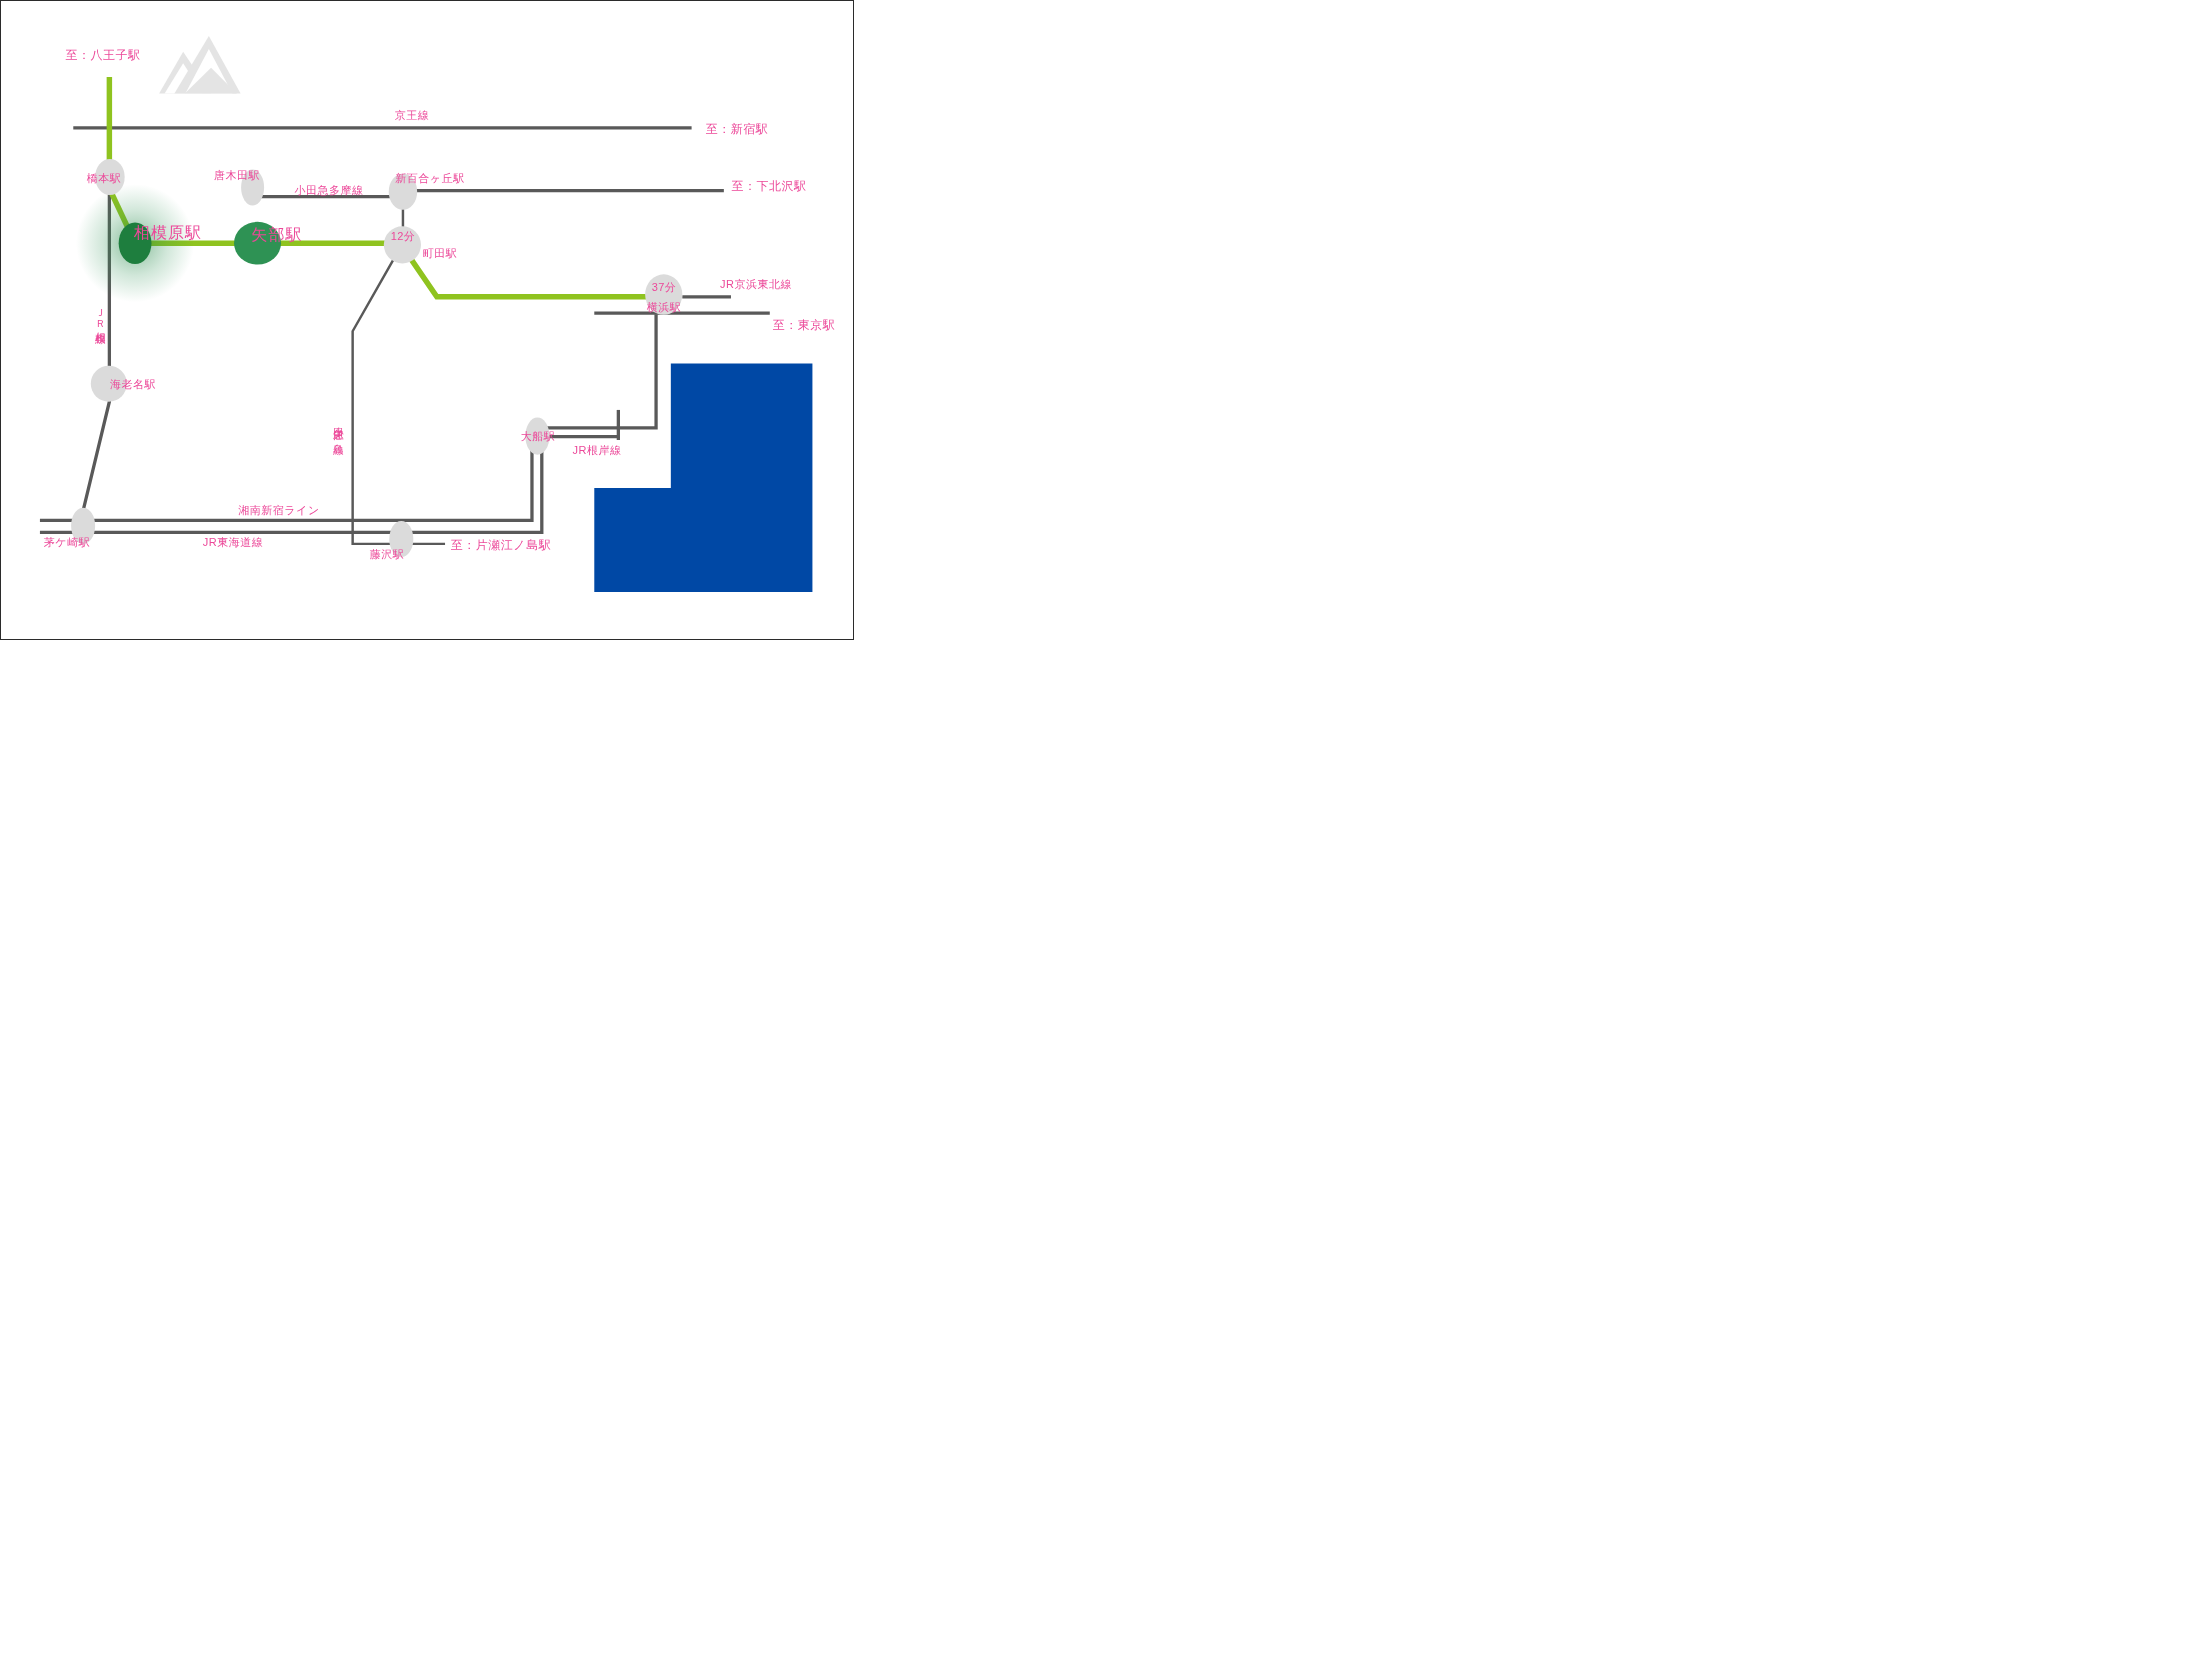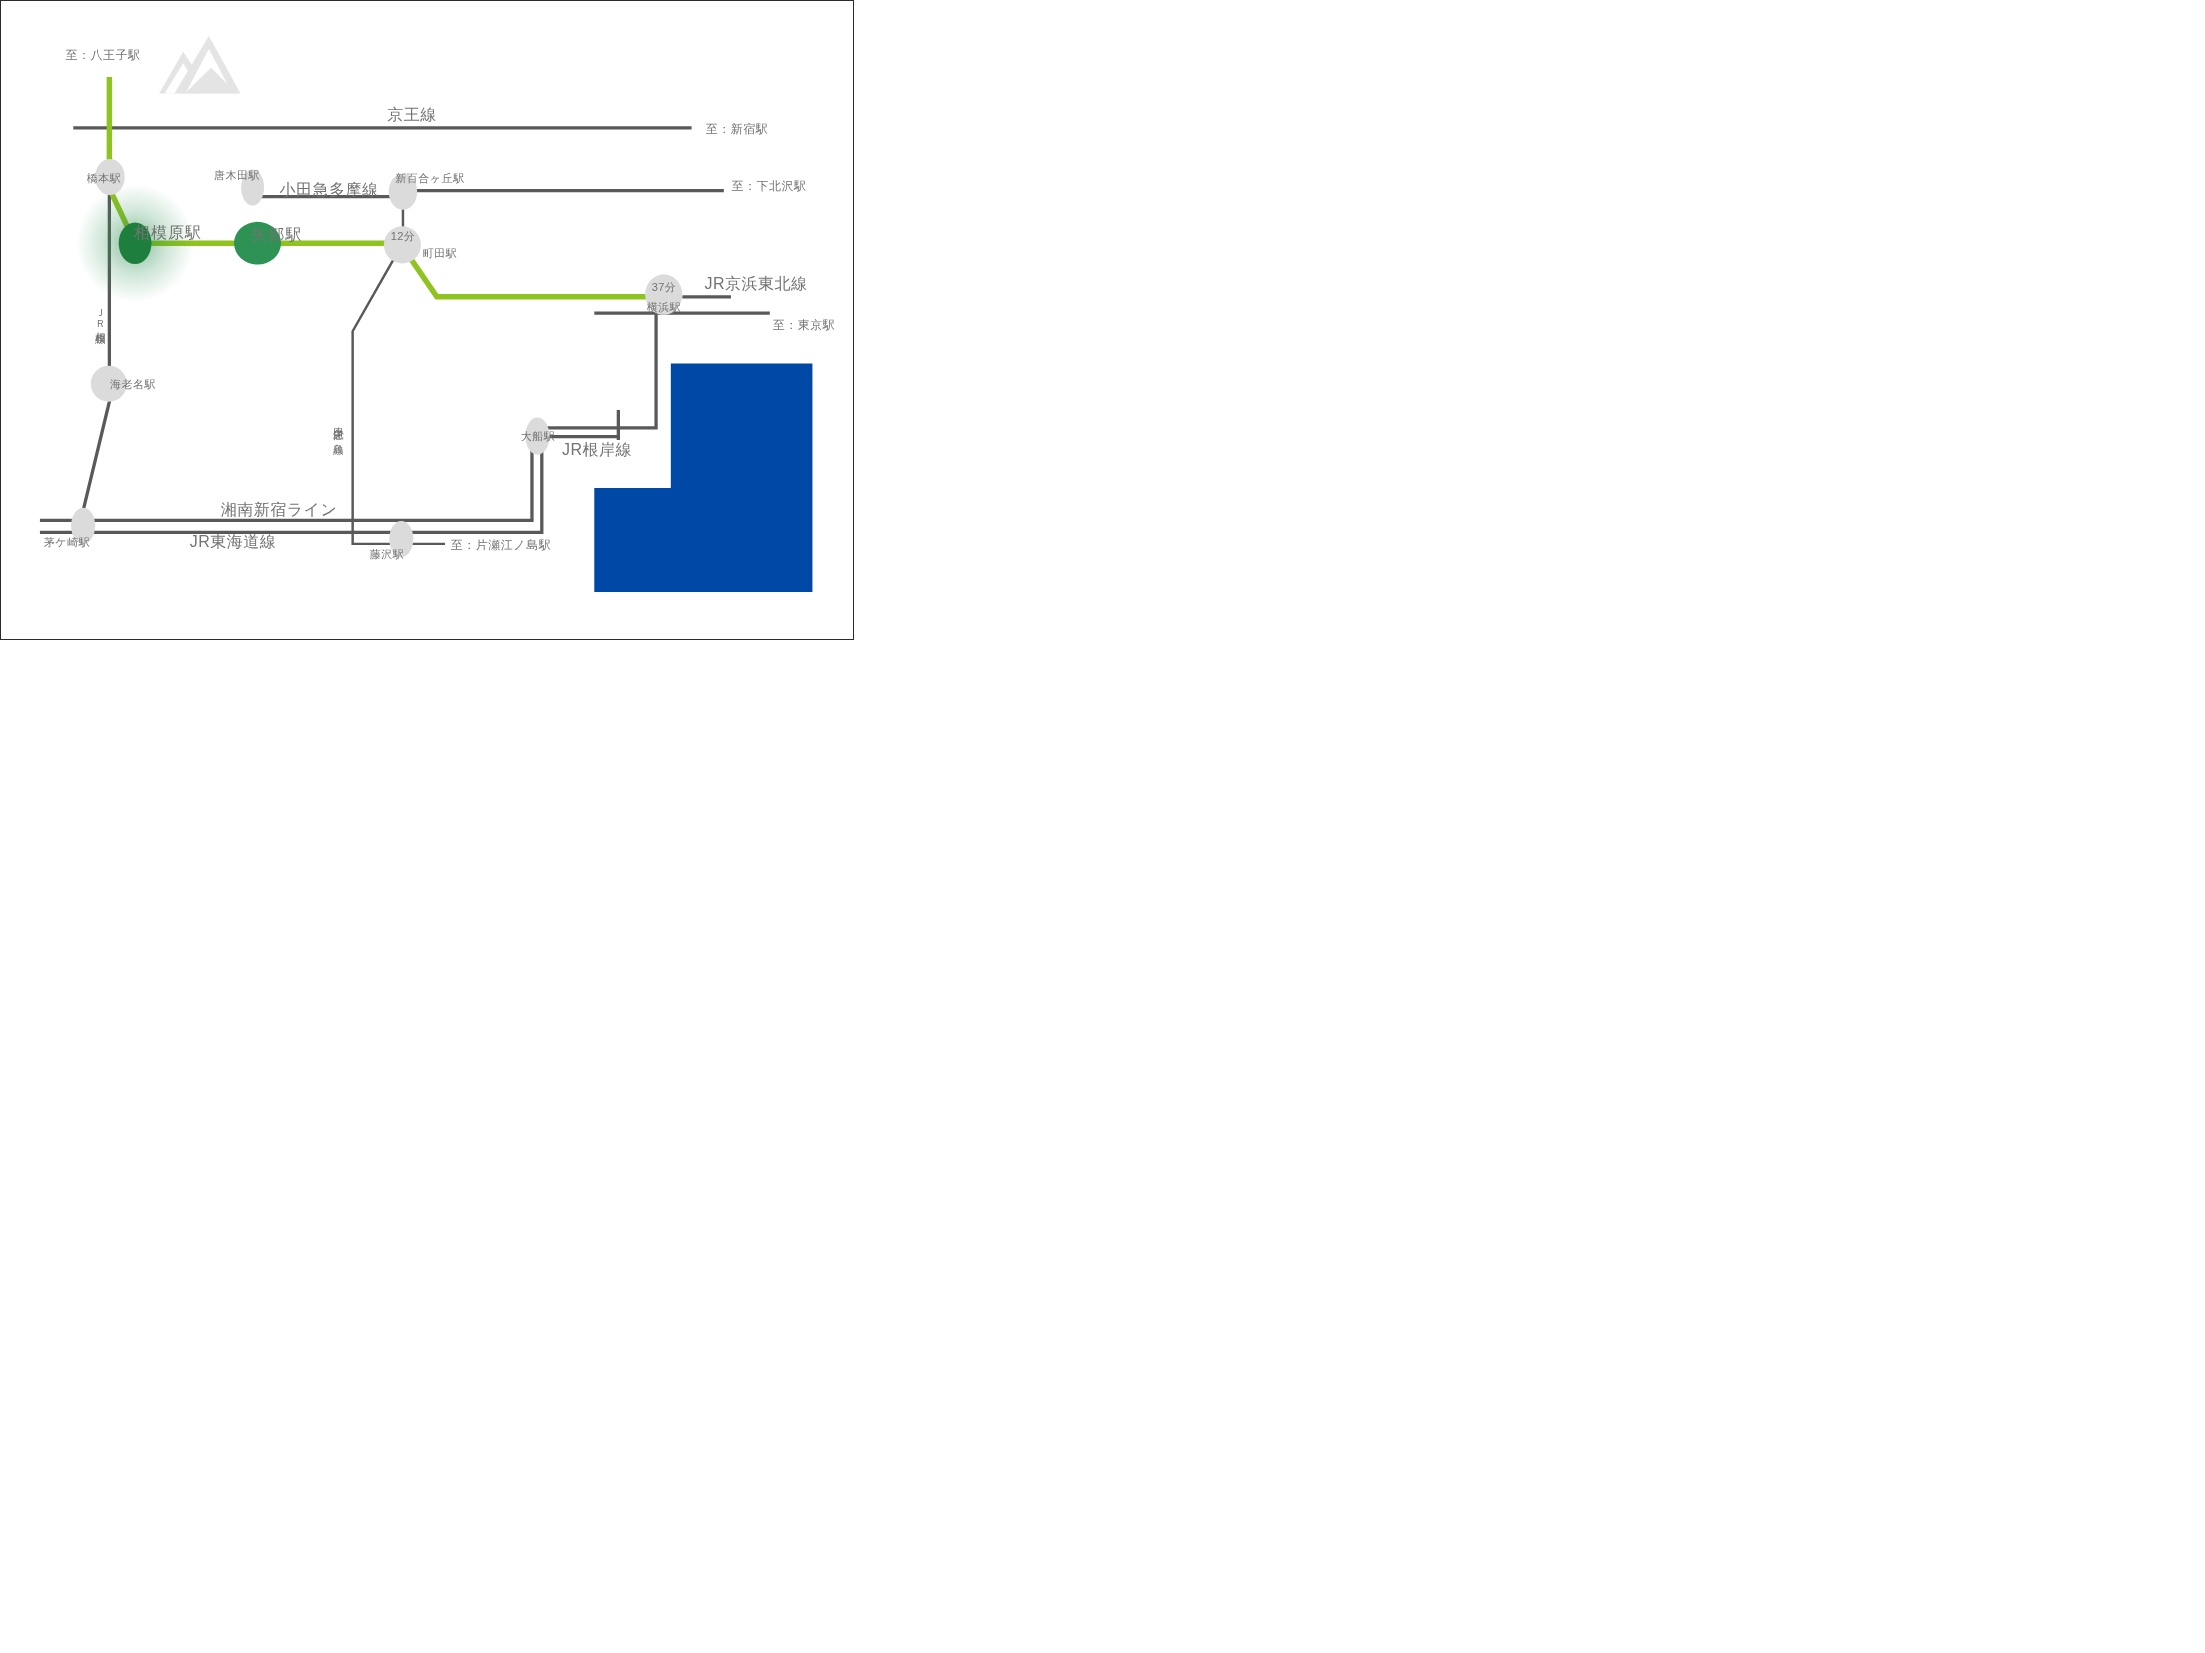--- a/index.html
+++ b/index.html
@@ -4,25 +4,25 @@
 <style>
   html,body{margin:0;padding:0;background:#ffffff;}
   body{font-family:"Liberation Sans",sans-serif;}
   .map-frame{
     position:relative;width:852px;height:638px;margin:0;
     background:#ffffff;border:1.1px solid #2b2b2b;overflow:hidden;
   }
   .map-frame svg{position:absolute;left:0;top:0;}
   .lbl{
     position:absolute;transform:translate(-50%,-50%);
-    white-space:nowrap;color:#737373;font-size:11px;line-height:1.15;
+    white-space:nowrap;color:#ec4899;font-size:11px;line-height:1.15;
     letter-spacing:0.5px;
   }
   .lbl.dest{font-size:12px;}
-  .lbl.line-name{font-size:16px;}
+  .lbl.line-name{font-size:11px;}
   .lbl.big{font-size:16px;letter-spacing:1.1px;}
   .lbl.vertical{
     writing-mode:vertical-rl;text-orientation:upright;
     letter-spacing:1.1px;font-size:10.4px;
   }
 </style>
 </head>
 <body>
 
 <div class="map-frame">

